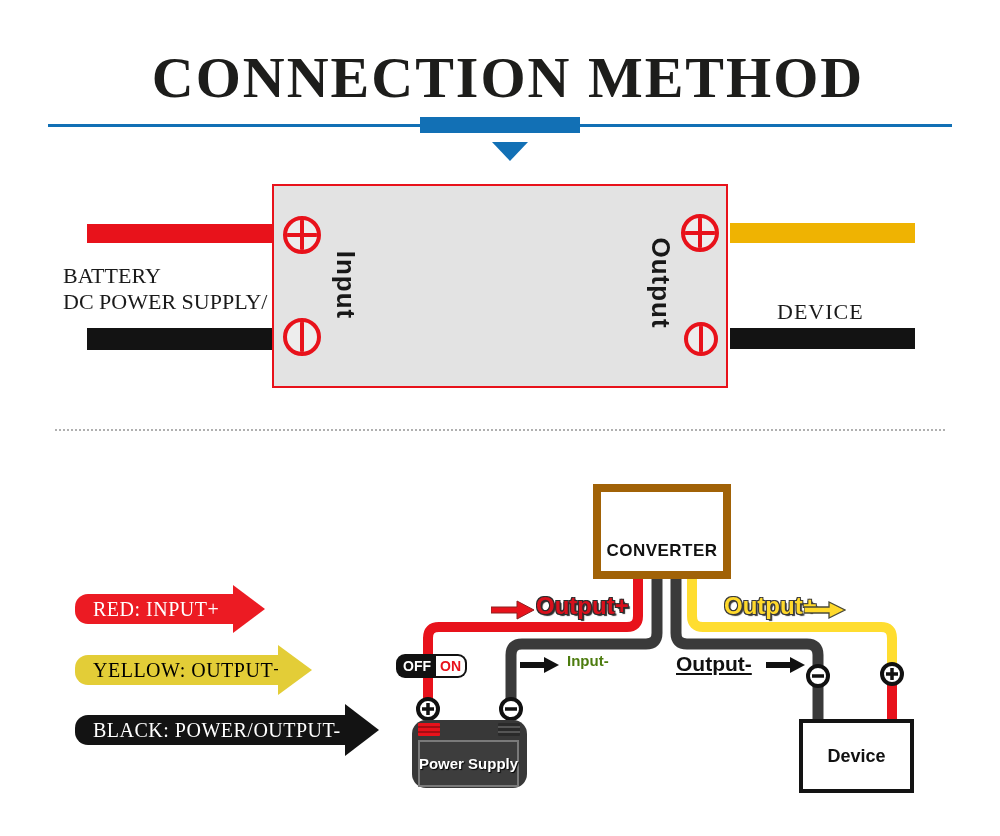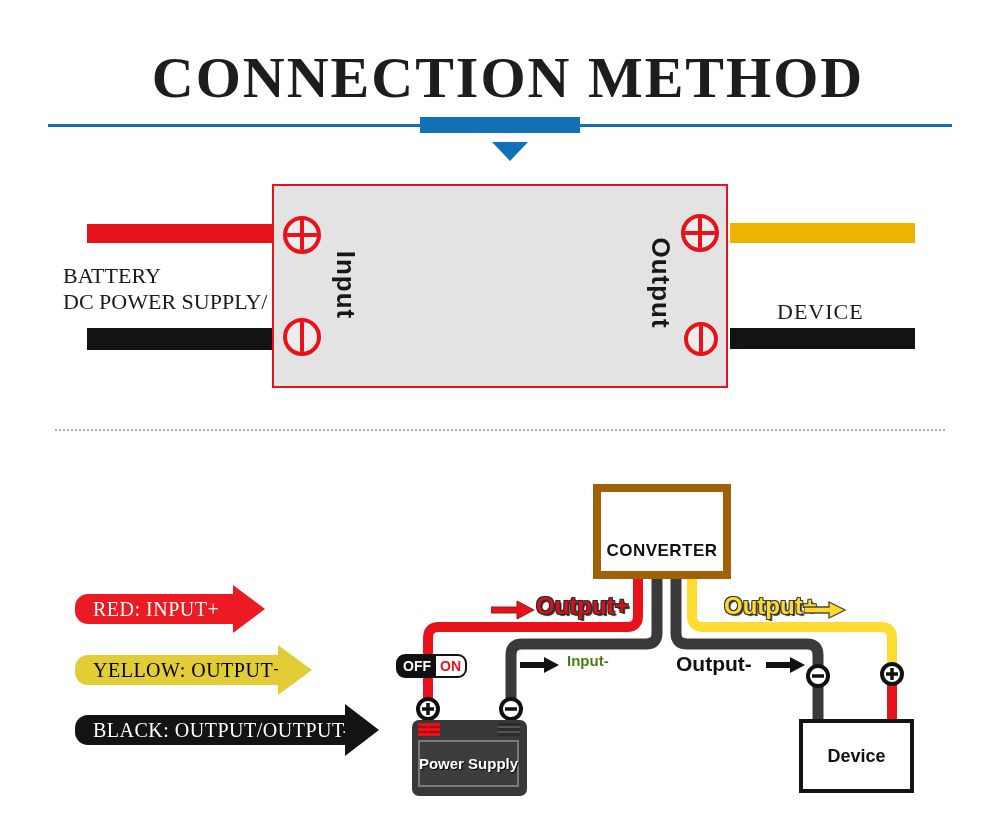--- a/index.html
+++ b/index.html
@@ -65,33 +65,33 @@
   .converter-box{position:absolute;left:593px;top:484px;width:138px;height:95px;
                  box-sizing:border-box;background:#fff;border:8px solid #a16207;
                  display:flex;justify-content:center;align-items:center;padding-top:38px;
                  font-weight:bold;font-size:17px;color:#111;letter-spacing:0.5px;}
   .lbl{position:absolute;font-weight:bold;white-space:nowrap;}
   .lbl-input-plus{left:536px;top:592px;font-size:24px;color:#d8101c;
       text-shadow:1px 1px 0 #2d2d2d,-1px 1px 0 #2d2d2d,1px -1px 0 #2d2d2d,-1px -1px 0 #2d2d2d,2px 2px 1px #2d2d2d;}
   .lbl-output-plus{left:696px;top:592px;font-size:24px;color:#FFD92B;
       text-shadow:1px 1px 0 #3a3a3a,-1px 1px 0 #3a3a3a,1px -1px 0 #3a3a3a,-1px -1px 0 #3a3a3a,2px 2px 1px #3a3a3a;margin-left:28px;}
   .lbl-input-minus{left:567px;top:652px;font-size:15px;color:#4d7c0f;}
-  .lbl-output-minus{left:676px;top:652px;font-size:21px;color:#111;}
+  .lbl-output-minus{left:676px;top:652px;font-size:21px;color:#111;text-decoration:underline;}
   .mini-arrow{position:absolute;}
 
   
   .switch{position:absolute;left:396px;top:654px;height:24px;display:flex;z-index:3;}
   .sw-off{background:#111;color:#fff;font-weight:bold;font-size:14px;line-height:24px;
           padding:0 5px 0 7px;border-radius:9px 0 0 9px;}
   .sw-on{background:#fff;color:#e8121b;font-weight:bold;font-size:14px;line-height:20px;
          padding:0 4px;border:2px solid #111;border-left:none;border-radius:0 9px 9px 0;text-align:right;}
 
   
-  .battery{position:absolute;left:412px;top:720px;width:115px;height:76px;
-           background:#383838;border-radius:7px;z-index:2;}
+  .battery{position:absolute;left:412px;top:720px;width:115px;height:68px;
+           background:#383838;border-radius:14px;z-index:2;}
   .bat-term{position:absolute;top:3px;width:22px;height:13px;border-radius:1px;}
   .bat-term-red{left:6px;background:repeating-linear-gradient(180deg,#e8121b 0 3px,#a50d13 3px 5px);}
   .bat-term-blk{left:86px;background:repeating-linear-gradient(180deg,#2a2a2a 0 3px,#555 3px 5px);}
   .bat-panel{position:absolute;left:6px;top:20px;width:101px;height:47px;box-sizing:border-box;
              border:2px solid #7a7a7a;background:#3d3d3d;display:flex;justify-content:center;
              align-items:center;color:#fff;font-weight:bold;font-size:15px;
              text-shadow:1px 1px 1px #000;white-space:nowrap;}
 
   
   .device-box{position:absolute;left:799px;top:719px;width:115px;height:74px;
@@ -143,21 +143,21 @@
 
   <div class="leg-body leg1-body">
     <span>RED: INPUT+</span>
   </div>
   <div class="leg-head leg1-head"></div>
   <div class="leg-body leg2-body">
     <span>YELLOW: OUTPUT+</span>
   </div>
   <div class="leg-head leg2-head"></div>
   <div class="leg-body leg3-body">
-    <span>BLACK: OUTPUT/OUTPUT-</span>
+    <span>BLACK: POWER/OUTPUT-</span>
   </div>
   <div class="leg-head leg3-head"></div>
 
   <svg id="wires-svg" width="1000" height="406" viewBox="0 430 1000 406">
     <path d="M638,570 L638,616 Q638,627 627,627 L439,627 Q428,627 428,638 L428,700" fill="none" stroke="#e8121b" stroke-width="10"></path>
     <path d="M657,570 L657,633 Q657,644 646,644 L522,644 Q511,644 511,655 L511,699" fill="none" stroke="#3a3a3a" stroke-width="11"></path>
     <path d="M676,570 L676,633 Q676,644 687,644 L807,644 Q818,644 818,655 L818,667" fill="none" stroke="#3a3a3a" stroke-width="11"></path>
     <path d="M692,570 L692,616 Q692,627 703,627 L881,627 Q892,627 892,638 L892,666" fill="none" stroke="#FFDD30" stroke-width="10"></path>
     <path d="M818,685 L818,721" fill="none" stroke="#3a3a3a" stroke-width="11"></path>
     <path d="M892,683 L892,721" fill="none" stroke="#e8121b" stroke-width="10"></path>

